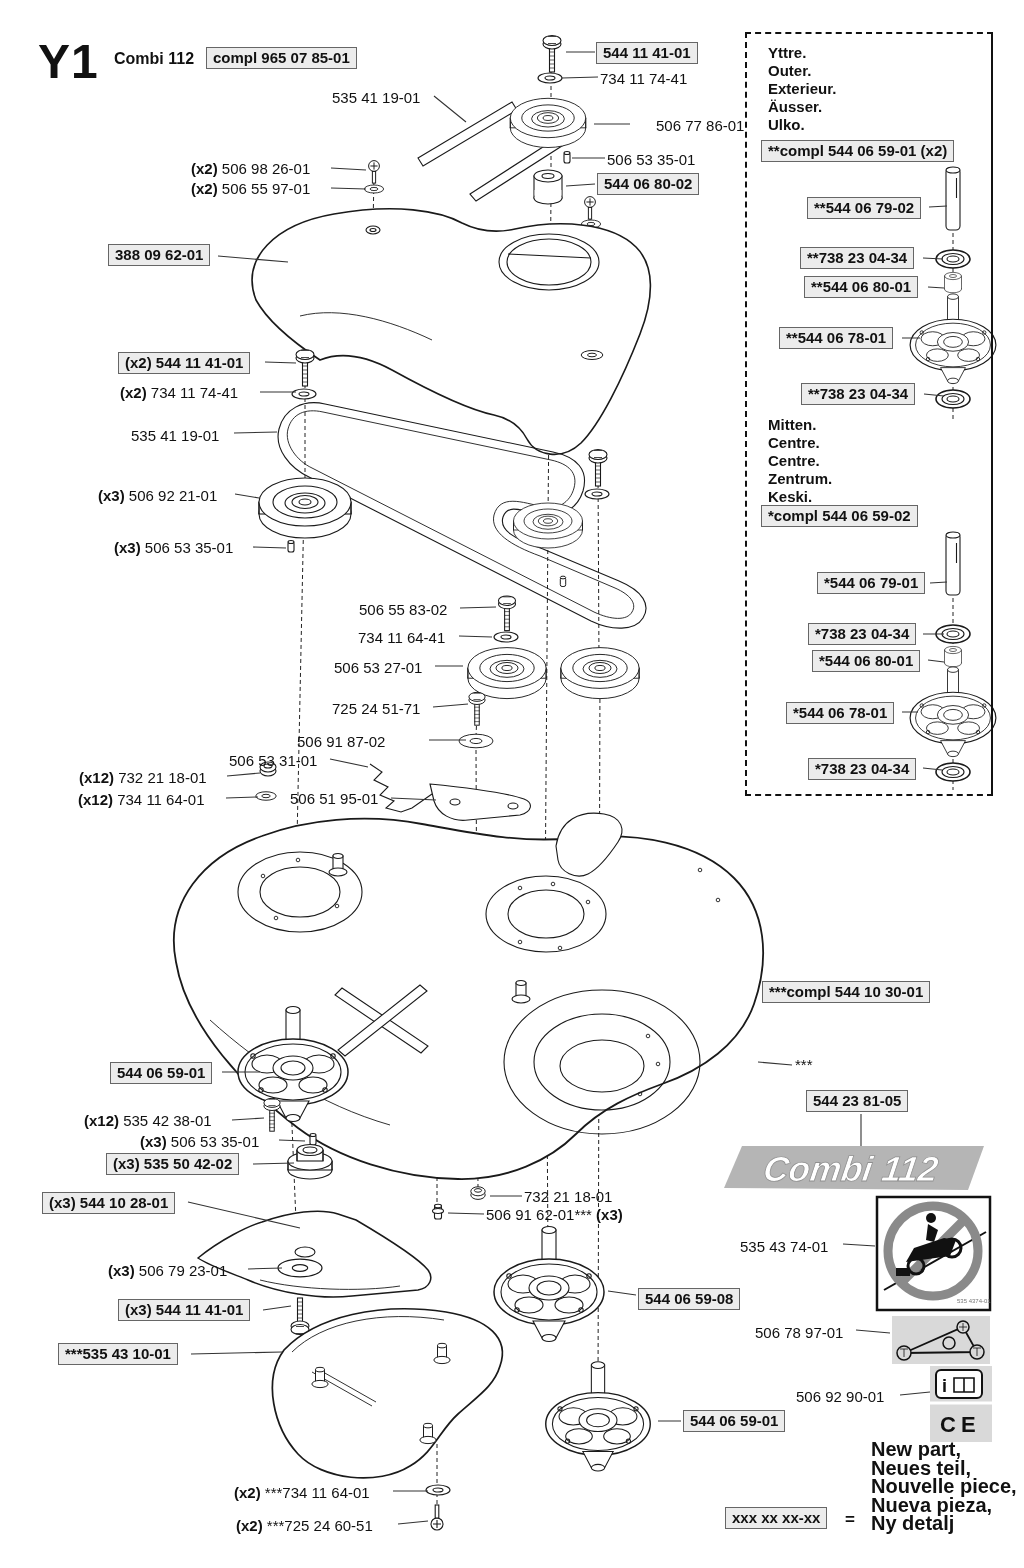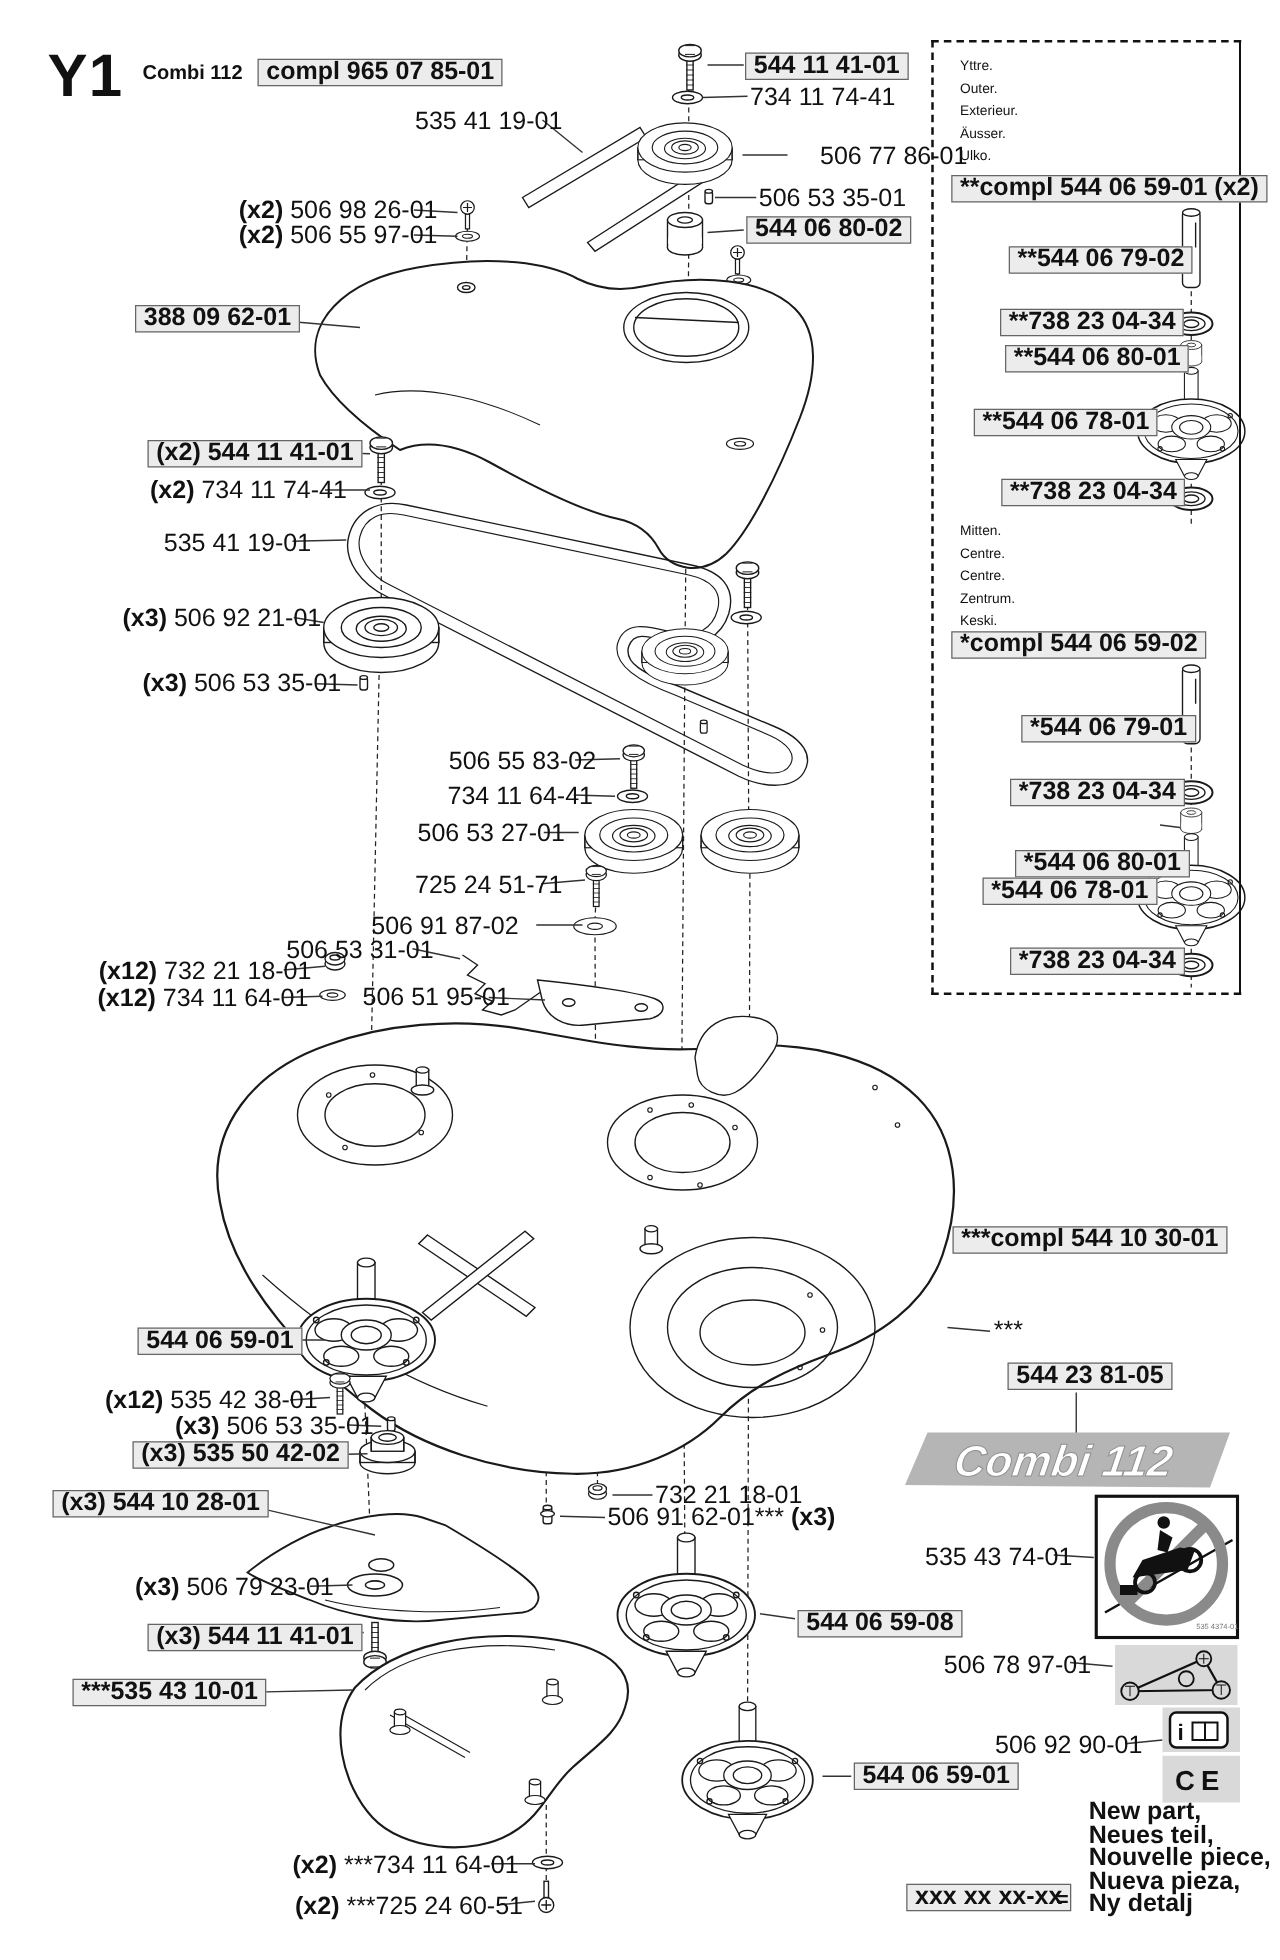--- a/index.html
+++ b/index.html
@@ -1,26 +1,26 @@
 <!DOCTYPE html>
 <html><head>
 <meta charset="utf-8">
 <style>
   html,body{margin:0;padding:0;background:#fff;}
   .page{position:relative;width:1024px;height:1568px;background:#fff;overflow:hidden;
         font-family:"Liberation Sans",sans-serif;color:#111;}
   .art{position:absolute;left:0;top:0;}
-  .co{position:absolute;font-size:20px;line-height:17px;white-space:nowrap;}
+  .co{position:absolute;font-size:15px;line-height:17px;white-space:nowrap;}
   .co .q{font-weight:bold;}
   .box{background:#ececec;border:1px solid #666;padding:1px 6px 2px;font-weight:bold;}
   .pageid{position:absolute;left:38px;top:34px;font-size:48px;font-weight:bold;letter-spacing:1px;}
   .model{position:absolute;left:114px;top:50px;font-size:16px;font-weight:bold;}
   .panel{position:absolute;left:745px;top:32px;width:248px;height:764px;
          border:2px dashed #111;border-right:2px solid #111;box-sizing:border-box;}
-  .words{position:absolute;font-size:11px;font-weight:normal;line-height:18px;}
+  .words{position:absolute;font-size:15px;font-weight:bold;line-height:18px;}
   .legend{position:absolute;left:871px;top:1440px;font-size:20px;font-weight:bold;line-height:18.5px;}
   .eq{position:absolute;left:845px;top:1510px;font-size:17px;font-weight:bold;}
   .codebox{position:absolute;left:725px;top:1507px;}
 </style>
 </head>
 <body>
 
 <div class="page">
 
 <svg class="art" width="1024" height="1568" viewBox="0 0 1024 1568">
@@ -380,21 +380,21 @@
 <div class="words" style="left:768px;top:416px">
   <div>Mitten.</div>
       <div>Centre.</div>
   <div>Centre.</div>
       <div>Zentrum.</div>
   <div>Keski.</div>
 </div>
 <div class="co box" style="left:761px;top:505px"><span>*compl 544 06 59-02</span></div>
 <div class="co box" style="left:817px;top:572px"><span>*544 06 79-01</span></div>
 <div class="co box" style="left:808px;top:623px"><span>*738 23 04-34</span></div>
-<div class="co box" style="left:812px;top:680px"><span>*544 06 80-01</span></div>
+<div class="co box" style="left:812px;top:650px"><span>*544 06 80-01</span></div>
 <div class="co box" style="left:786px;top:702px"><span>*544 06 78-01</span></div>
 <div class="co box" style="left:808px;top:758px"><span>*738 23 04-34</span></div>
 
 <div class="legend">
   <div>New part,</div>
       <div>Neues teil,</div>
   <div>Nouvelle piece,</div>
       <div>Nueva pieza,</div>
   <div>Ny detalj</div>
 </div>

